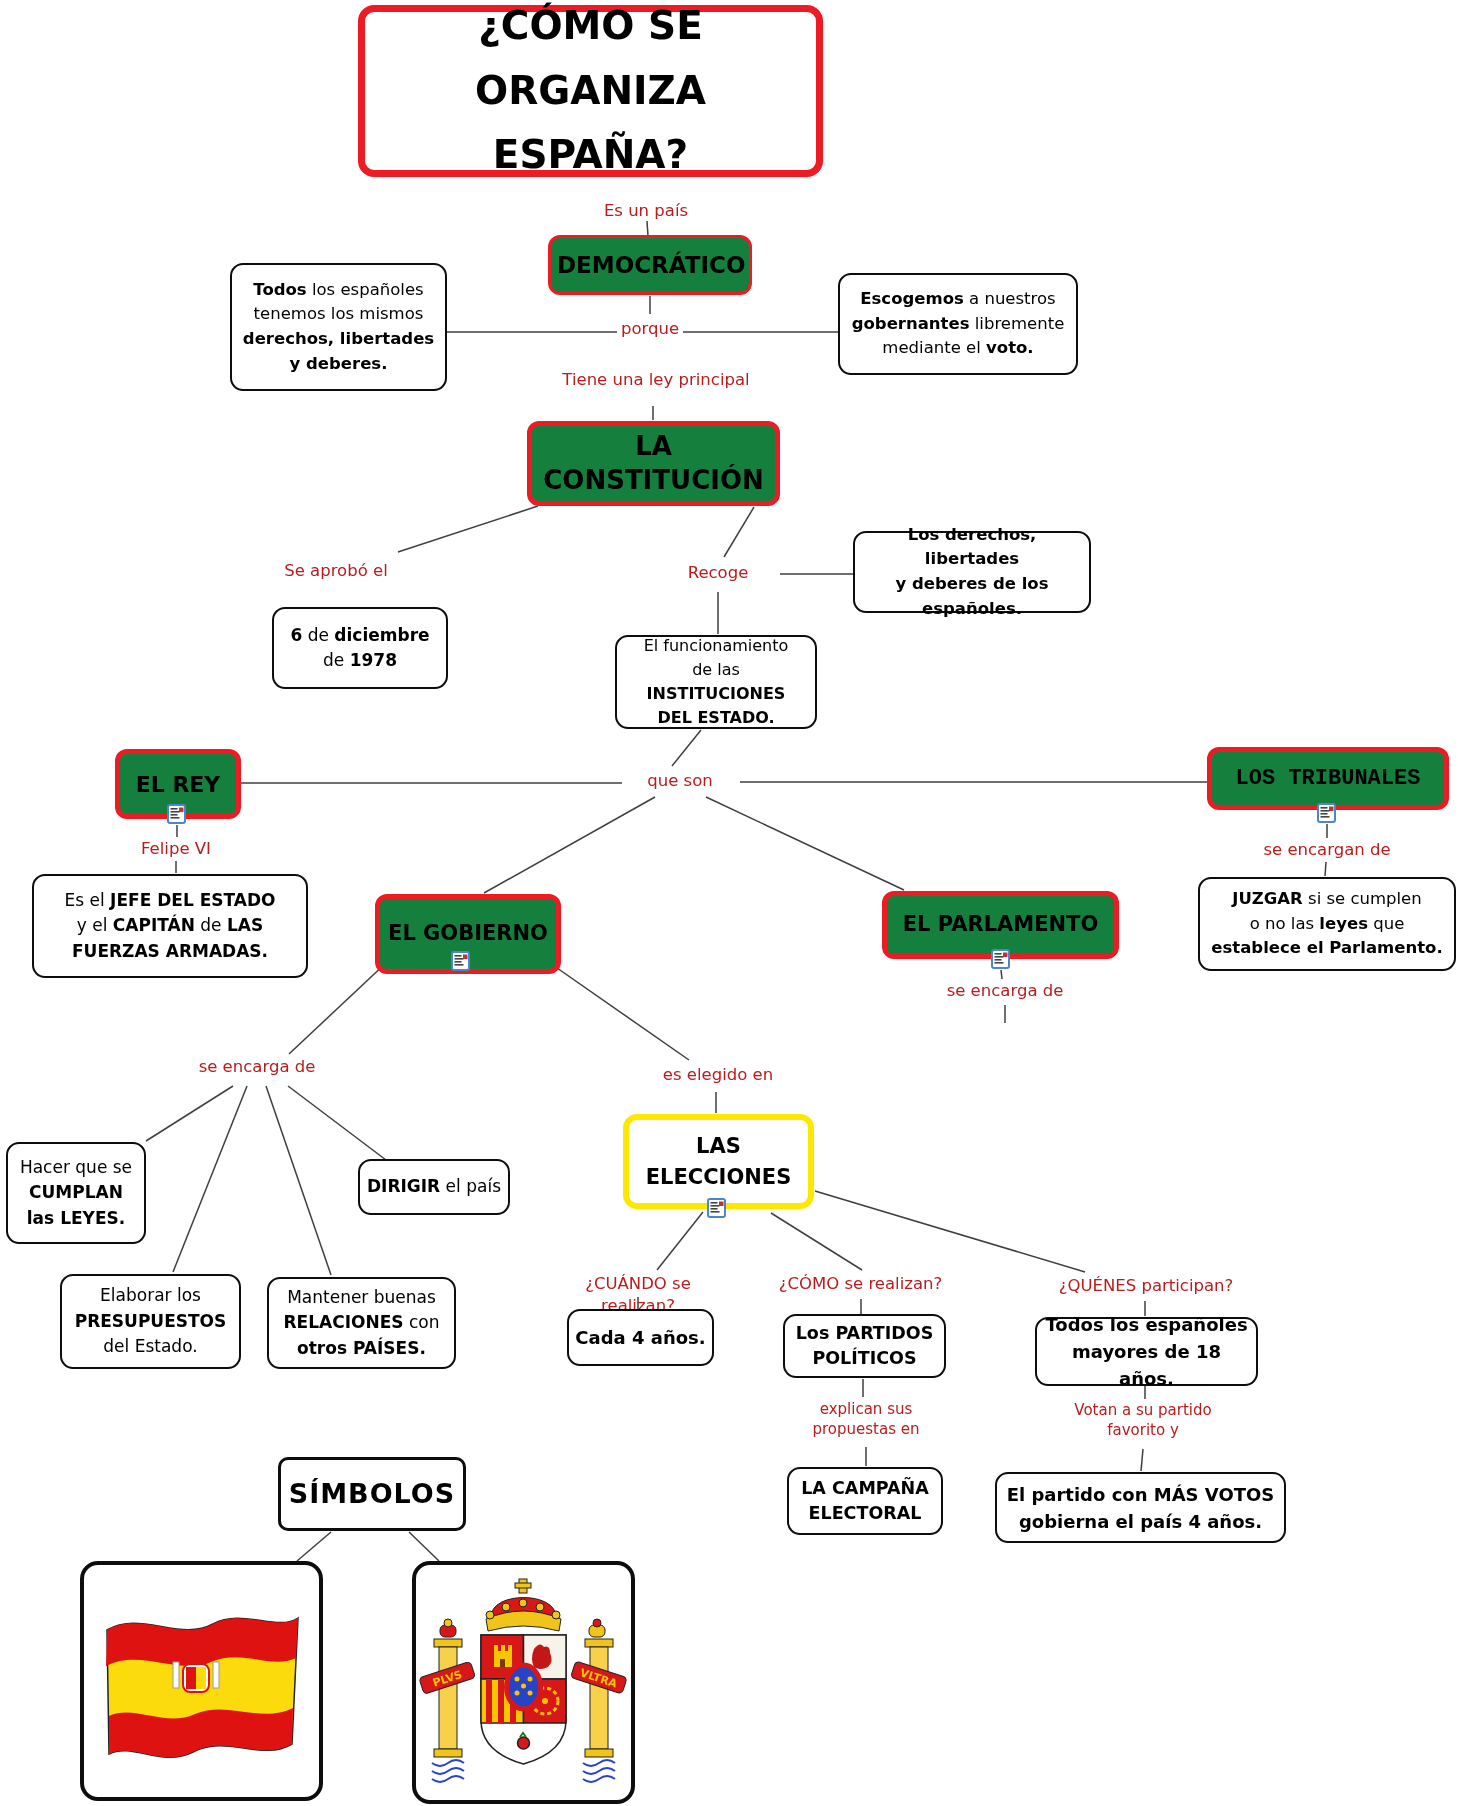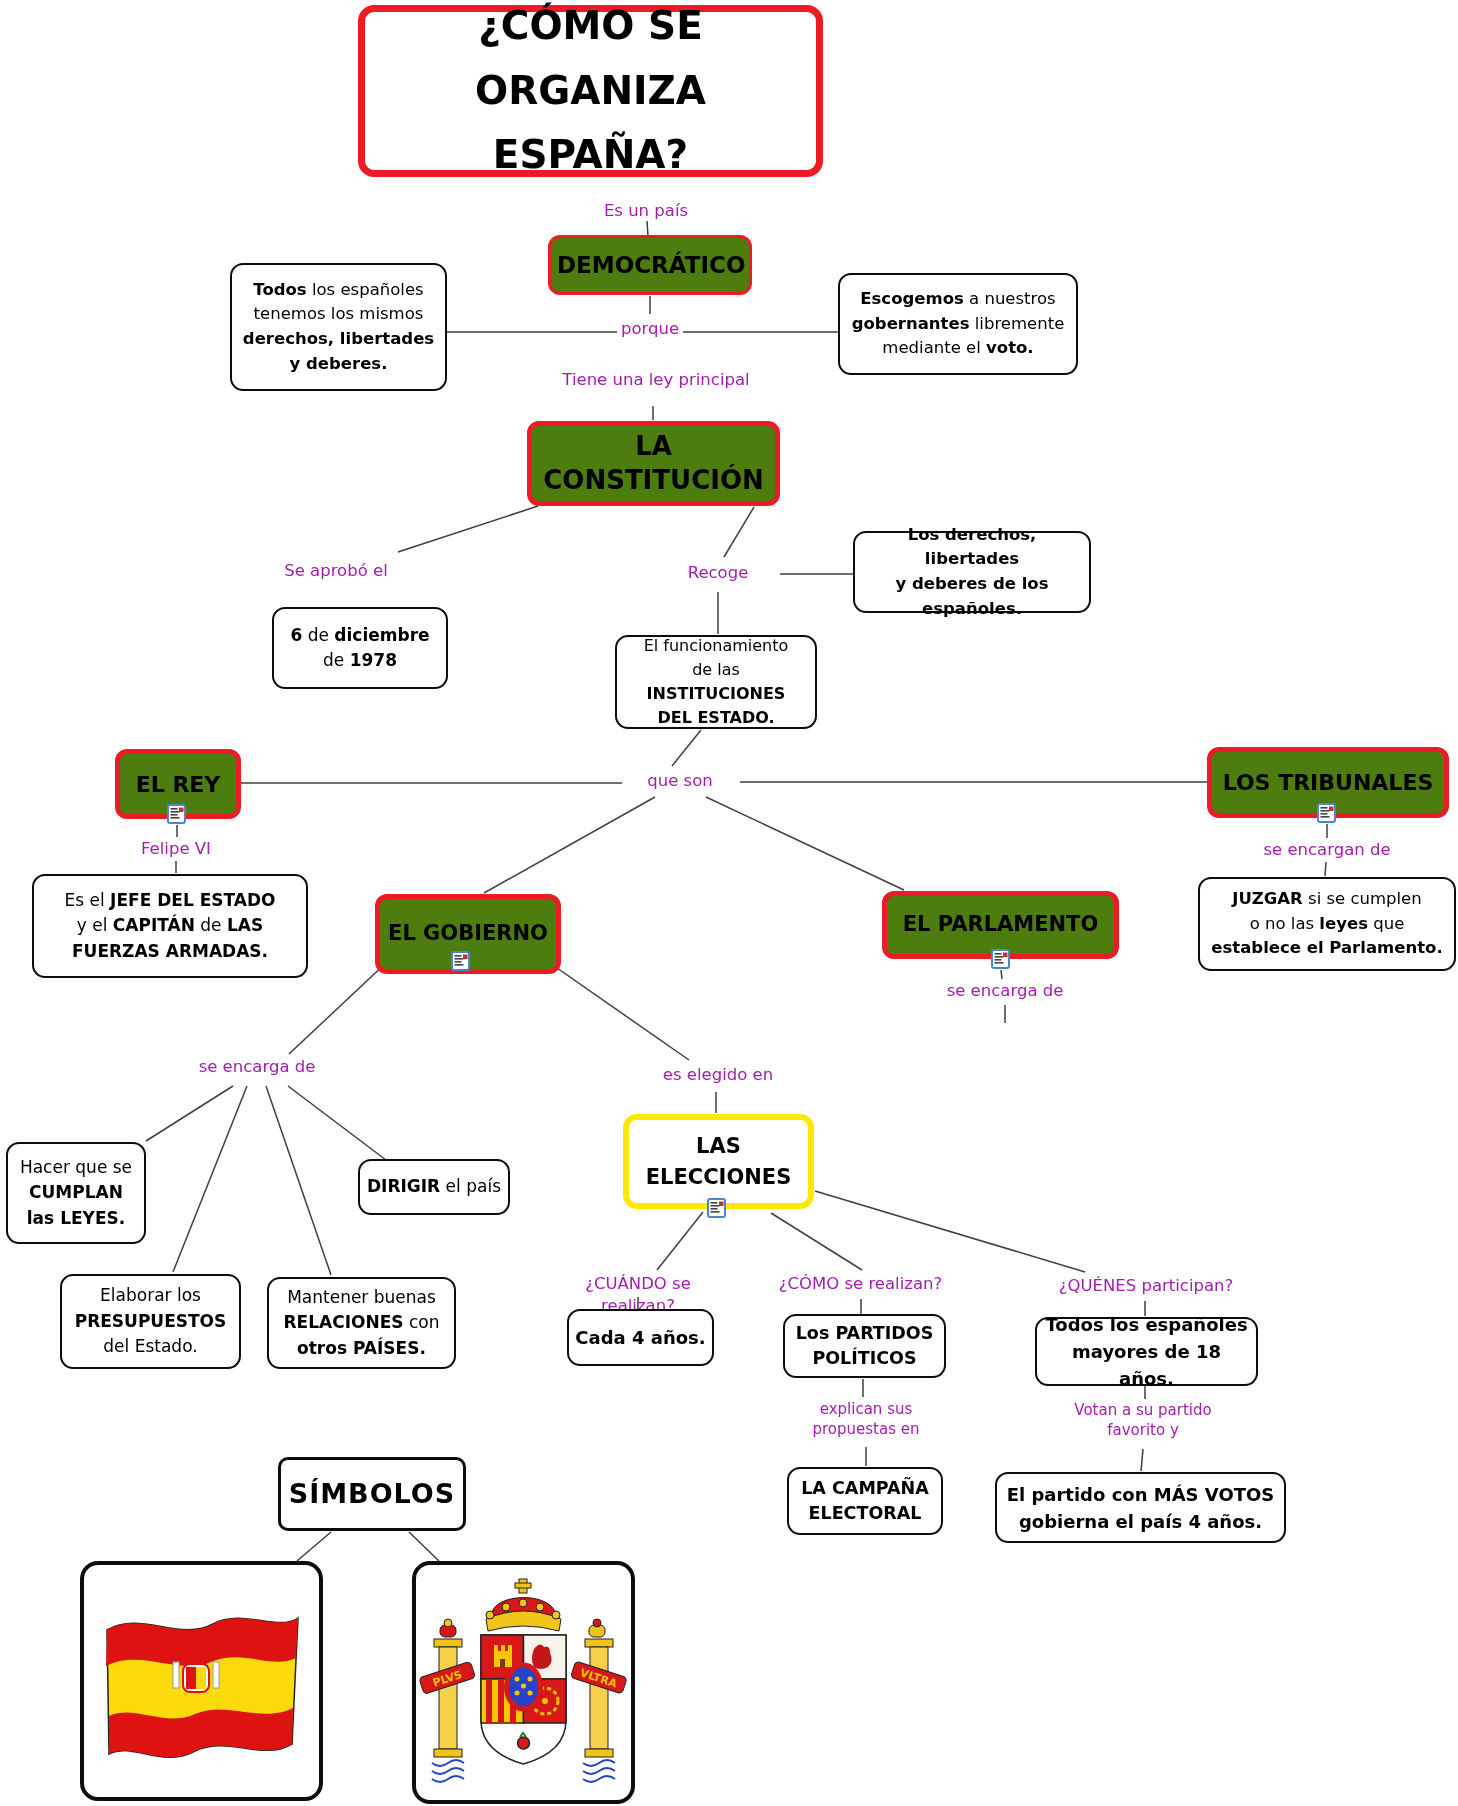--- a/index.html
+++ b/index.html
@@ -3,23 +3,23 @@
 <meta charset="utf-8">
 <style>
   html,body{margin:0;padding:0;background:#fff;}
   .canvas{position:relative;width:1458px;height:1806px;background:#fff;overflow:hidden;
           font-family:"DejaVu Sans","Liberation Sans",sans-serif;color:#000;}
   svg.wires{position:absolute;left:0;top:0;z-index:0;}
   .node{position:absolute;box-sizing:border-box;display:flex;align-items:center;justify-content:center;
         text-align:center;background:#fff;border:2.5px solid #0d0d0d;border-radius:13px;
         font-size:17px;line-height:1.5;padding:4px 6px;z-index:2;}
   .node .txt{display:block;width:100%;}
-  .yellow{background:#4d7c0f;border:4.5px solid #ED1B24;border-radius:12px;font-weight:bold;}
+  .yellow{background:#15803d;border:4.5px solid #ED1B24;border-radius:12px;font-weight:bold;}
   .ybord{background:#fff;border:6px solid #FFE800;border-radius:14px;font-weight:bold;}
-  .label{position:absolute;text-align:center;font-size:16.5px;line-height:1.35;color:#a21caf;z-index:1;}
+  .label{position:absolute;text-align:center;font-size:16.5px;line-height:1.35;color:#b91c1c;z-index:1;}
   .res{position:absolute;z-index:3;}
   .titlebox{font-size:39px;font-weight:bold;line-height:1.65;border-width:7px;border-radius:16px;}
 </style>
 </head>
 <body>
 
 <div class="canvas">
 
   <svg class="wires" width="1458" height="1806">
     <g stroke="#3f3f3f" stroke-width="1.5">
@@ -123,21 +123,21 @@
   </div>
 
   <div class="node yellow" style="left:375px;top:894px;width:186px;height:80px;border-width:5px;font-size:21px;">
     <span class="txt">EL GOBIERNO</span>
   </div>
 
   <div class="node yellow" style="left:882px;top:891px;width:237px;height:68px;border-width:5px;font-size:21px;">
     <span class="txt">EL PARLAMENTO</span>
   </div>
 
-  <div class="node yellow" style="left:1207px;top:747px;width:242px;height:71px;border-width:5px;font-size:22px;">
+  <div class="node yellow" style="left:1207px;top:747px;width:242px;height:63px;border-width:5px;font-size:22px;font-family:Liberation Mono, monospace;">
     <span class="txt">LOS TRIBUNALES</span>
   </div>
 
   <div class="node" style="left:1198px;top:877px;width:258px;height:94px;font-size:16.5px;">
     <span class="txt"><b>JUZGAR</b><span> si se cumplen</span><br><span>o no las </span><b>leyes</b><span> que</span><br><b>establece el Parlamento.</b></span>
   </div>
 
 
   <div class="node" style="left:6px;top:1142px;width:140px;height:102px;">
     <span class="txt"><span>Hacer que se</span><br><b>CUMPLAN</b><br><b>las LEYES.</b></span>

